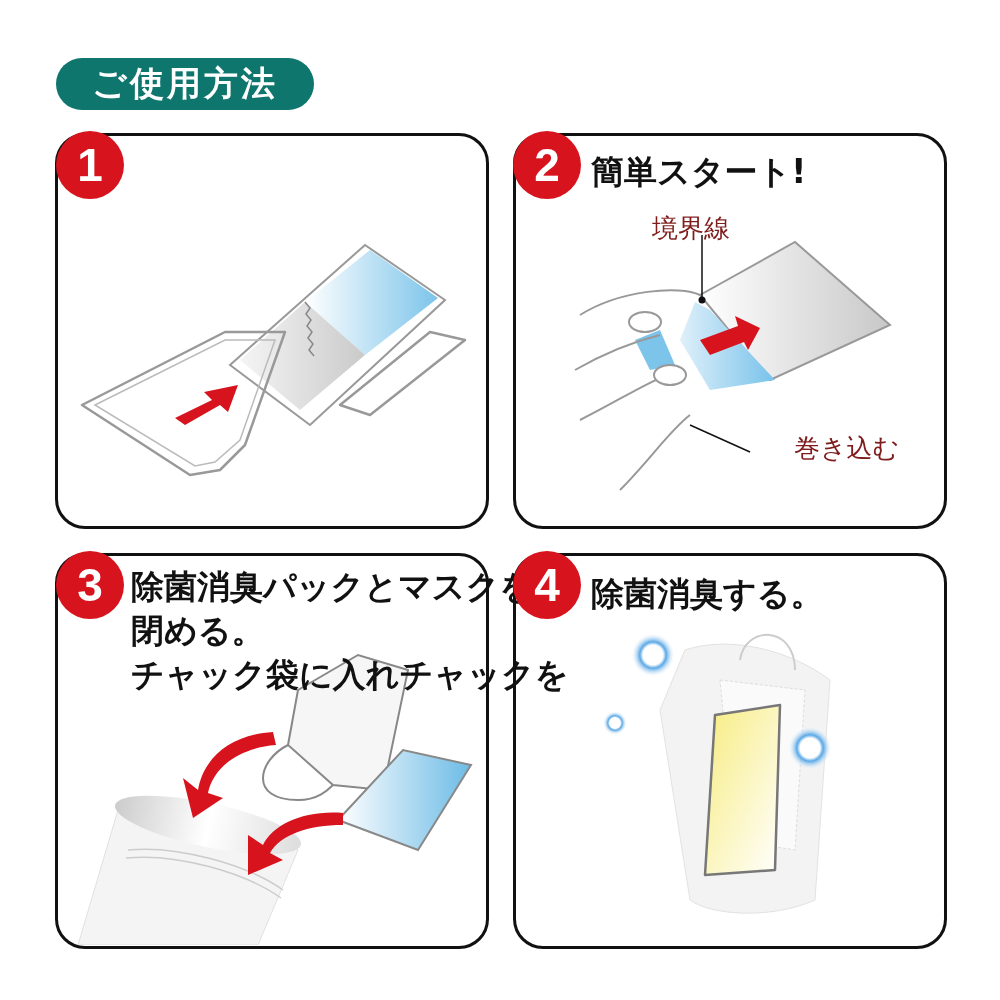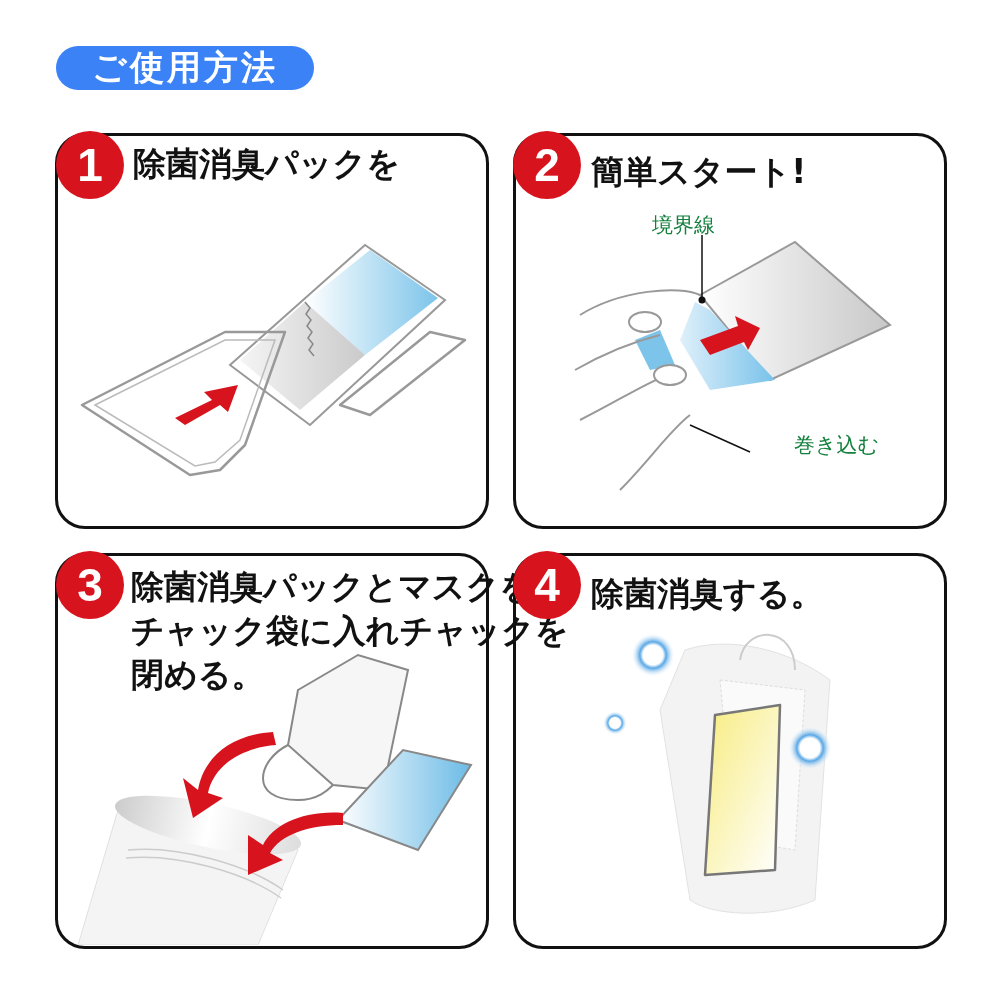--- a/index.html
+++ b/index.html
@@ -1,37 +1,36 @@
 <!DOCTYPE html>
 <html><head>
 <meta charset="utf-8">
 <style>
   html, body { margin:0; padding:0; background:#ffffff; }
   body { width:1000px; height:1000px; position:relative; overflow:hidden;
          font-family:"DejaVu Sans", "Liberation Sans", sans-serif; color:#111; }
-  .title-pill { position:absolute; left:56px; top:46px; width:258px; height:44px;
-     background:#3b82f6; border-radius:26px; color:#fff; font-size:34px; font-weight:bold;
+  .title-pill { position:absolute; left:56px; top:58px; width:258px; height:52px;
+     background:#0f766e; border-radius:26px; color:#fff; font-size:34px; font-weight:bold;
      display:flex; align-items:center; justify-content:center; letter-spacing:3px; }
   .panel { position:absolute; border:3px solid #111; border-radius:30px; background:#fff; overflow:hidden; }
   .step-badge { position:absolute; width:68px; height:68px; border-radius:50%;
      background:#d7141e; color:#fff; font-family:"Liberation Sans", sans-serif;
      font-weight:bold; font-size:46px; display:flex; align-items:center; justify-content:center; z-index:3; }
   .step-text { position:absolute; font-size:33px; font-weight:bold; line-height:44px; color:#111; z-index:2; white-space:nowrap; }
-  .label { position:absolute; font-size:21px; color:#15803d; z-index:2; }
+  .label { position:absolute; font-size:26px; color:#7f1d1d; z-index:2; }
   .illus { position:absolute; z-index:1; }
 </style>
 </head>
 <body>
 
 <div class="title-pill">ご使用方法</div>
 
 <div class="panel" style="left:55px;top:133px;width:428px;height:390px;"></div>
 <div class="step-badge" style="left:56px;top:131px;">1</div>
 <div class="step-text" style="left:133px;top:142px;">
-  <div>除菌消臭パックを</div>
 </div>
 <svg class="illus" style="left:60px;top:240px;" width="420" height="250" viewBox="0 0 420 250">
   <defs>
     <linearGradient id="g1" x1="0" x2="1">
         <stop offset="0" stop-color="#fff"></stop>
         <stop offset="1" stop-color="#7cc4ea"></stop>
       </linearGradient>
     <linearGradient id="g1b" x1="0" x2="1">
         <stop offset="0" stop-color="#f2f2f2"></stop>
         <stop offset="1" stop-color="#bdbdbd"></stop>
@@ -74,22 +73,22 @@
   <path d="M140 110 L178 96 L175 86 L200 98 L188 120 L184 112 L150 125 Z" fill="#d7141e"></path>
   <line x1="142" y1="5" x2="142" y2="70" stroke="#111" stroke-width="1.5"></line>
   <circle cx="142" cy="70" r="3.5" fill="#111"></circle>
   <line x1="130" y1="195" x2="190" y2="222" stroke="#111" stroke-width="1.5"></line>
 </svg>
 
 <div class="panel" style="left:55px;top:553px;width:428px;height:390px;"></div>
 <div class="step-badge" style="left:56px;top:551px;">3</div>
 <div class="step-text" style="left:131px;top:565px;">
   <div>除菌消臭パックとマスクを</div>
+  <div>閉める。</div>
   <div>チャック袋に入れチャックを</div>
-  <div>閉める。</div>
 </div>
 <svg class="illus" style="left:58px;top:650px;" width="420" height="295" viewBox="0 0 420 295">
   <defs>
     <linearGradient id="g3" x1="0" x2="1">
         <stop offset="0" stop-color="#ccc"></stop>
         <stop offset="0.5" stop-color="#fff"></stop>
         <stop offset="1" stop-color="#ddd"></stop>
       </linearGradient>
     <linearGradient id="g3b" x1="0" x2="1">
         <stop offset="0" stop-color="#fff"></stop>

